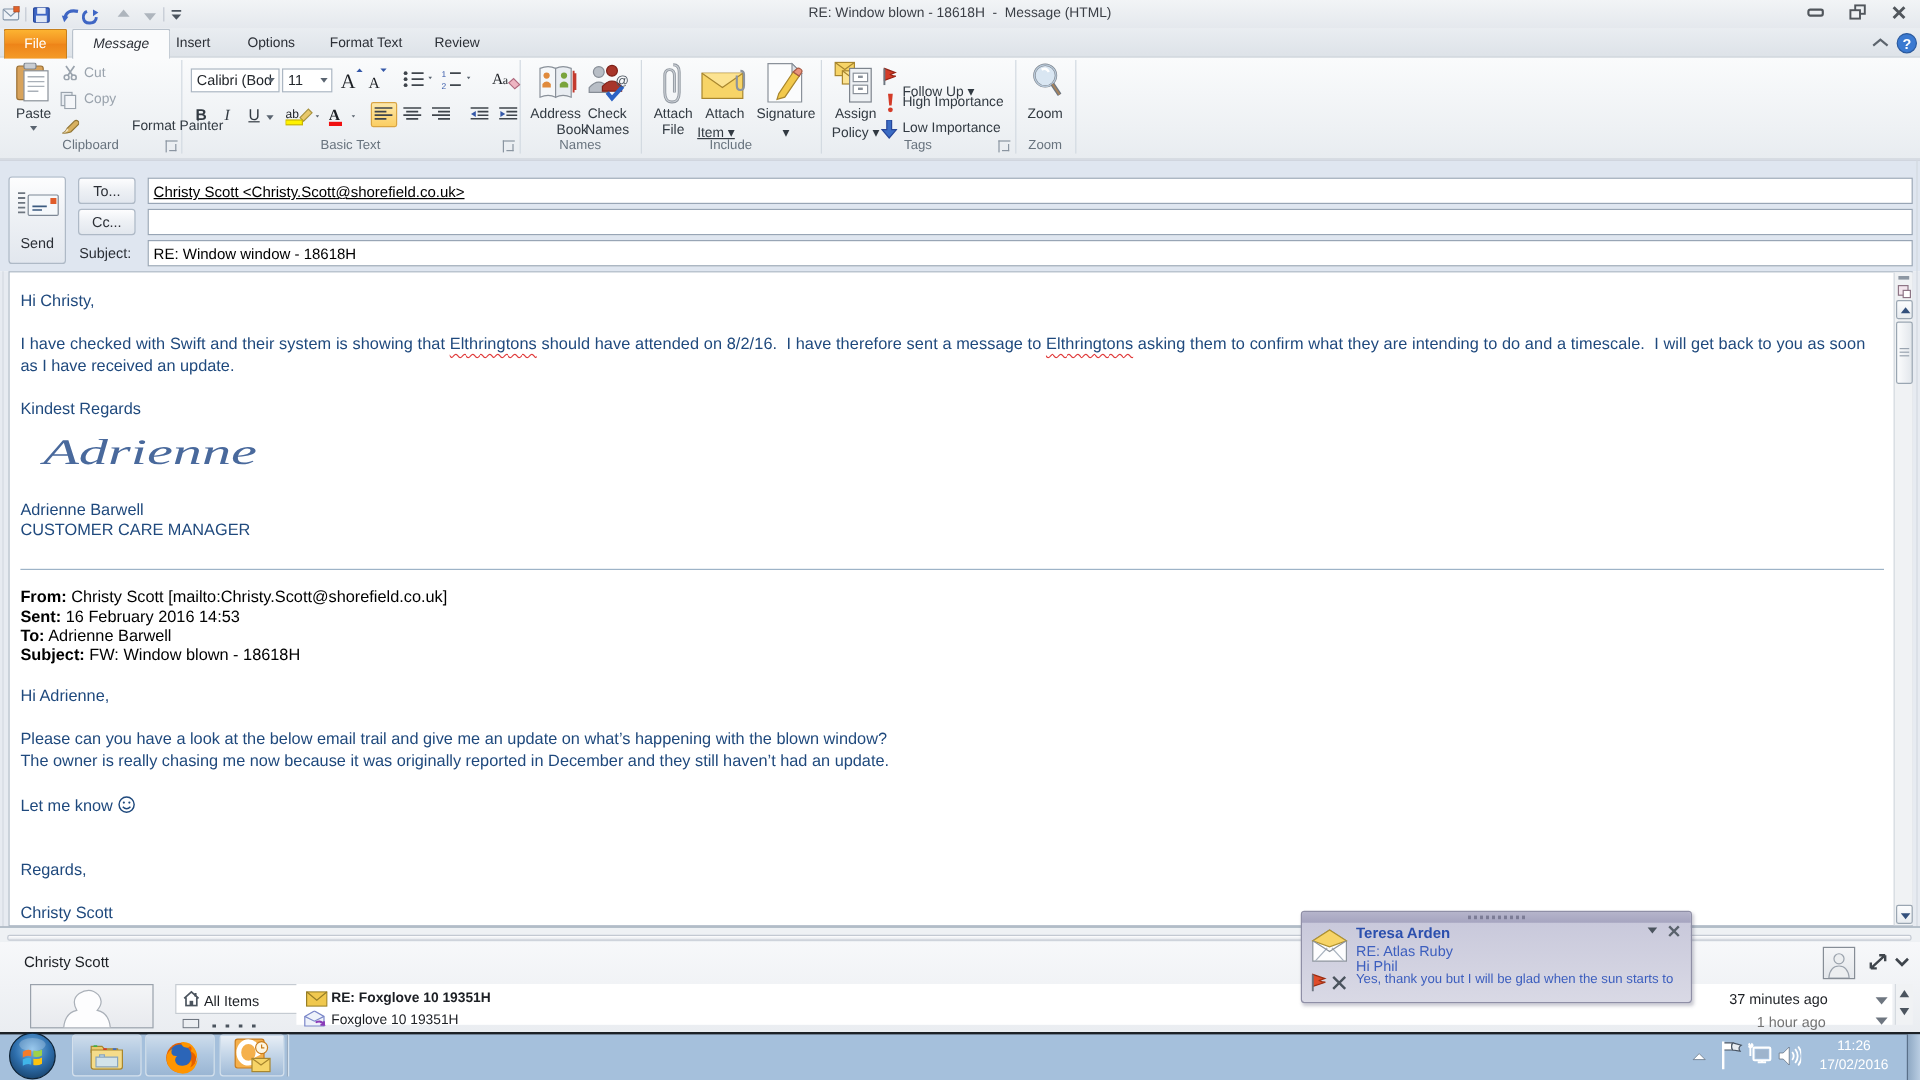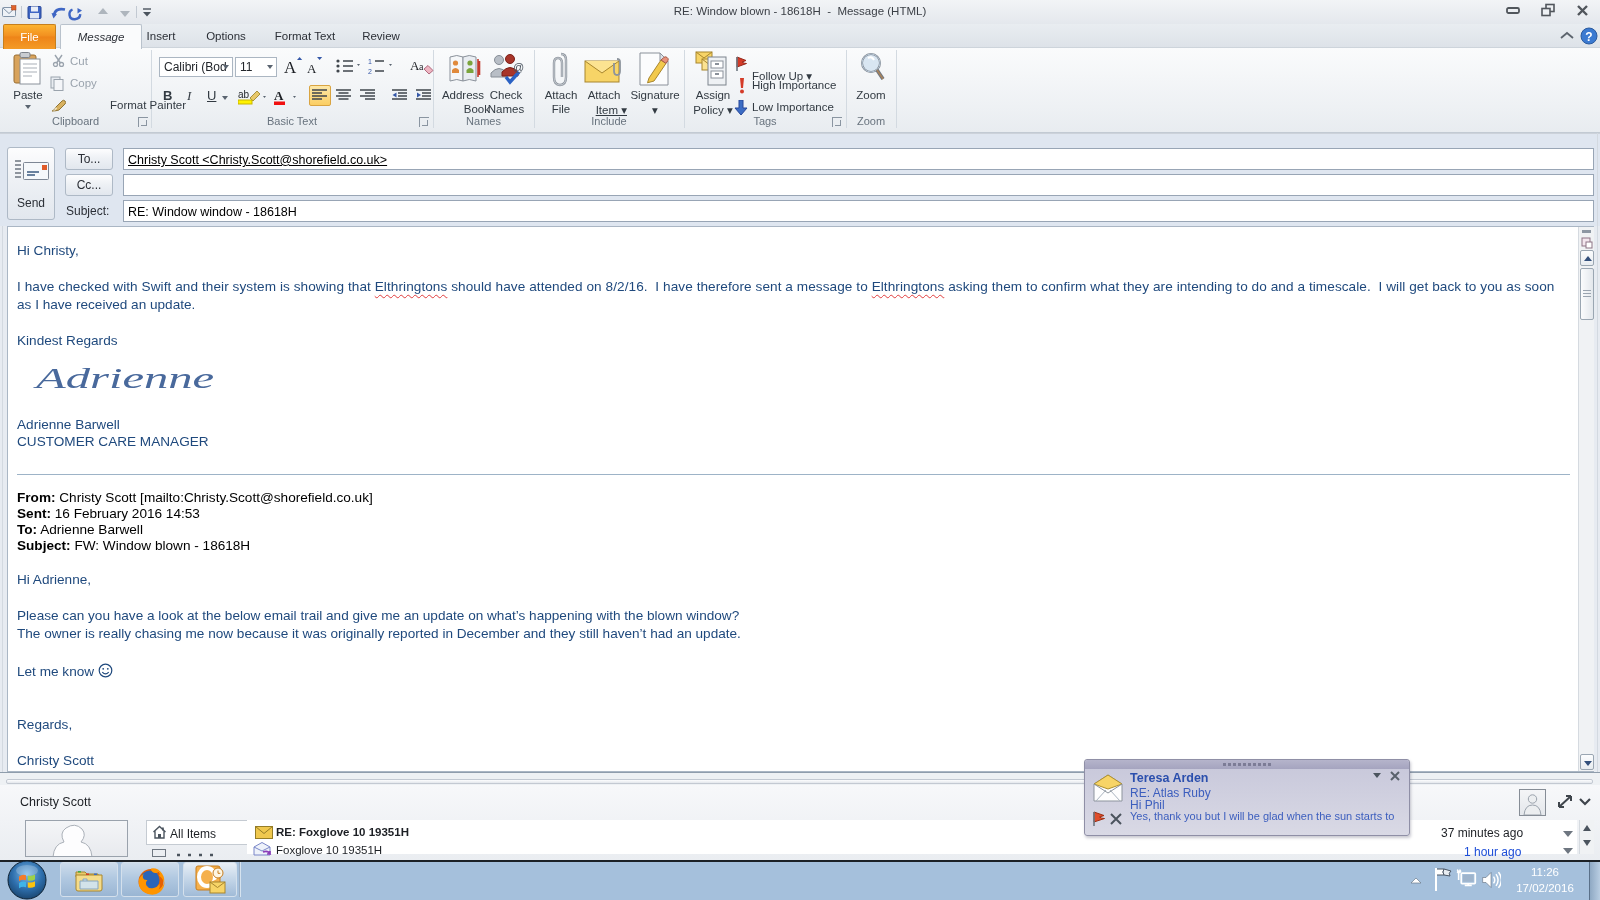--- a/index.html
+++ b/index.html
@@ -233,21 +233,21 @@
       <path d="M11 3 q5 0 5 6 l0 17 q0 8 -6 8 q-6 0 -6 -8 l0 -14 q0 -5 4 -5 q4 0 4 5 l0 14" fill="none" stroke="#c8cdd3" stroke-width="1"></path>
     </svg>
     <div class="rtext" style="left:538px;top:41px;width:46px;text-align:center;">Attach</div>
     <div class="rtext" style="left:538px;top:55px;width:46px;text-align:center;">File</div>
     <svg class="abs" style="left:584px;top:8px;" width="40" height="28" viewBox="0 0 40 28">
       <rect x="1" y="5" width="34" height="21" fill="#f7d467" stroke="#a8862e"></rect>
       <path d="M1 5 L18 17 L35 5" fill="#fce391" stroke="#a8862e"></path>
       <path d="M33 3 q3 0 3 3 l0 9 q0 4 -3 4 q-3 0 -3 -4 l0 -8" fill="none" stroke="#8d949d" stroke-width="1.8"></path>
     </svg>
     <div class="rtext" style="left:581px;top:41px;width:46px;text-align:center;">Attach</div>
-    <div class="rtext" style="left:581px;top:55px;width:46px;text-align:right;text-decoration:underline;">Item ▾</div>
+    <div class="rtext" style="left:581px;top:55px;width:46px;text-align:left;text-decoration:underline;">Item ▾</div>
     <svg class="abs" style="left:637px;top:4px;" width="34" height="34" viewBox="0 0 34 34">
       <path d="M3 1 h20 l8 8 v24 h-28 z" fill="#fbfcfd" stroke="#8a919a"></path>
       <path d="M23 1 l8 8 h-8 z" fill="#dde2e8" stroke="#8a919a"></path>
       <path d="M12 26 L24 8 l5 3.4 L17 29 l-6.5 1.8 z" fill="#f2c94c" stroke="#a8862e"></path>
       <path d="M24 8 l5 3.4 l2 -3 q1 -1.6 -1 -3 q-2 -1.4 -3.4 0.3 z" fill="#e8927c" stroke="#a85a44"></path>
     </svg>
     <div class="rtext" style="left:630px;top:41px;width:50px;text-align:center;">Signature</div>
     <div class="rtext" style="left:630px;top:55px;width:50px;text-align:center;">▾</div>
 
     <svg class="abs" style="left:694px;top:3px;" width="38" height="38" viewBox="0 0 38 38">
@@ -379,21 +379,21 @@
   </svg>
   <div class="txt" style="left:276px;top:826px;font-size:11.5px;font-weight:bold;color:#1c1f24;">RE: Foxglove 10 19351H</div>
   <svg class="abs" style="left:253px;top:842px;" width="20" height="15" viewBox="0 0 20 15">
     <path d="M1 5 L9 0.5 L17 5 V13 H1 Z" fill="#eef2fa" stroke="#7a86c8"></path>
     <path d="M1 5 L9 9 L17 5" fill="none" stroke="#7a86c8"></path>
     <path d="M10 10 q5 -2 7 2 l-3 0 m3 0 l0 -3" stroke="#8a3cb8" stroke-width="1.6" fill="none"></path>
   </svg>
   <div class="txt" style="left:276px;top:844px;font-size:11.5px;color:#1c1f24;">Foxglove 10 19351H</div>
   <div class="txt" style="left:1441px;top:826px;font-size:12px;color:#1c1f24;">37 minutes ago</div>
   <div class="abs" style="left:1563px;top:831px;width:0;height:0;border-left:5px solid transparent;border-right:5px solid transparent;border-top:6px solid #6e7680;"></div>
-  <div class="txt" style="left:1464px;top:845px;font-size:12px;color:#1d4ed8;">1 hour ago</div>
+  <div class="txt" style="left:1464px;top:845px;font-size:12px;color:#737373;">1 hour ago</div>
   <div class="abs" style="left:1563px;top:848px;width:0;height:0;border-left:5px solid transparent;border-right:5px solid transparent;border-top:6px solid #6e7680;"></div>
 
   <div class="abs" style="left:1579px;top:820px;width:15px;height:34px;background:#f0f2f4;border-left:1px solid #d5dae0;">
     <div style="position:absolute;left:3px;top:5px;width:0;height:0;border-left:4px solid transparent;border-right:4px solid transparent;border-bottom:6px solid #4b545e;"></div>
     <div style="position:absolute;left:3px;top:20px;width:0;height:0;border-left:4px solid transparent;border-right:4px solid transparent;border-top:6px solid #4b545e;"></div>
   </div>
 
   <div class="abs" style="left:1519px;top:789px;width:27px;height:27px;background:linear-gradient(#f4f5f7,#e4e7eb);border:1px solid #868d96;">
     <svg width="25" height="25" viewBox="0 0 25 25">
       <circle cx="12.5" cy="9" r="4.2" fill="#eceef0" stroke="#9aa2ac"></circle>

